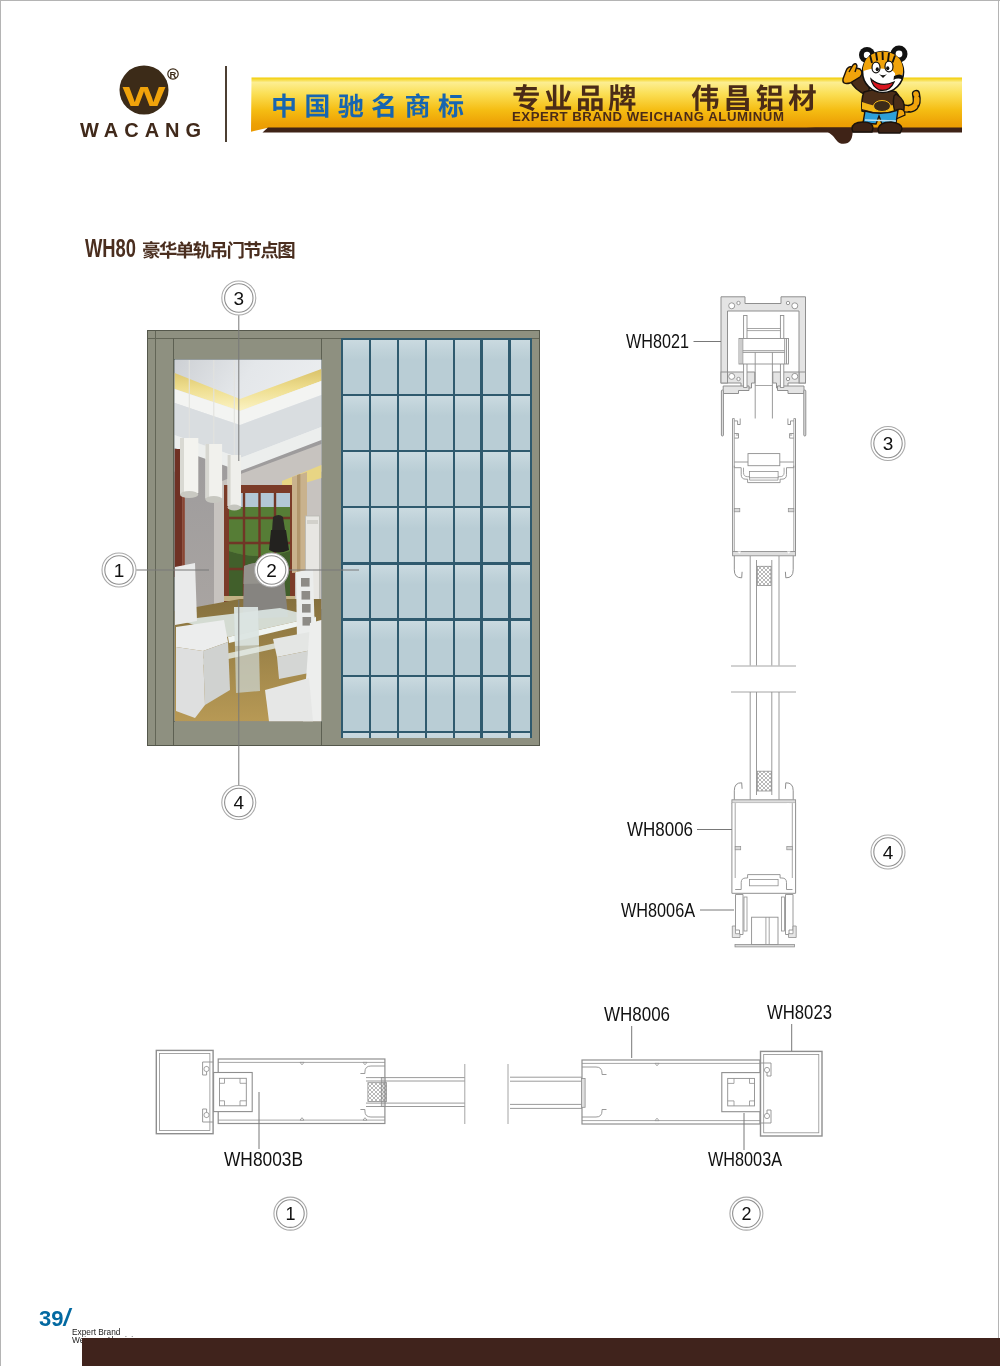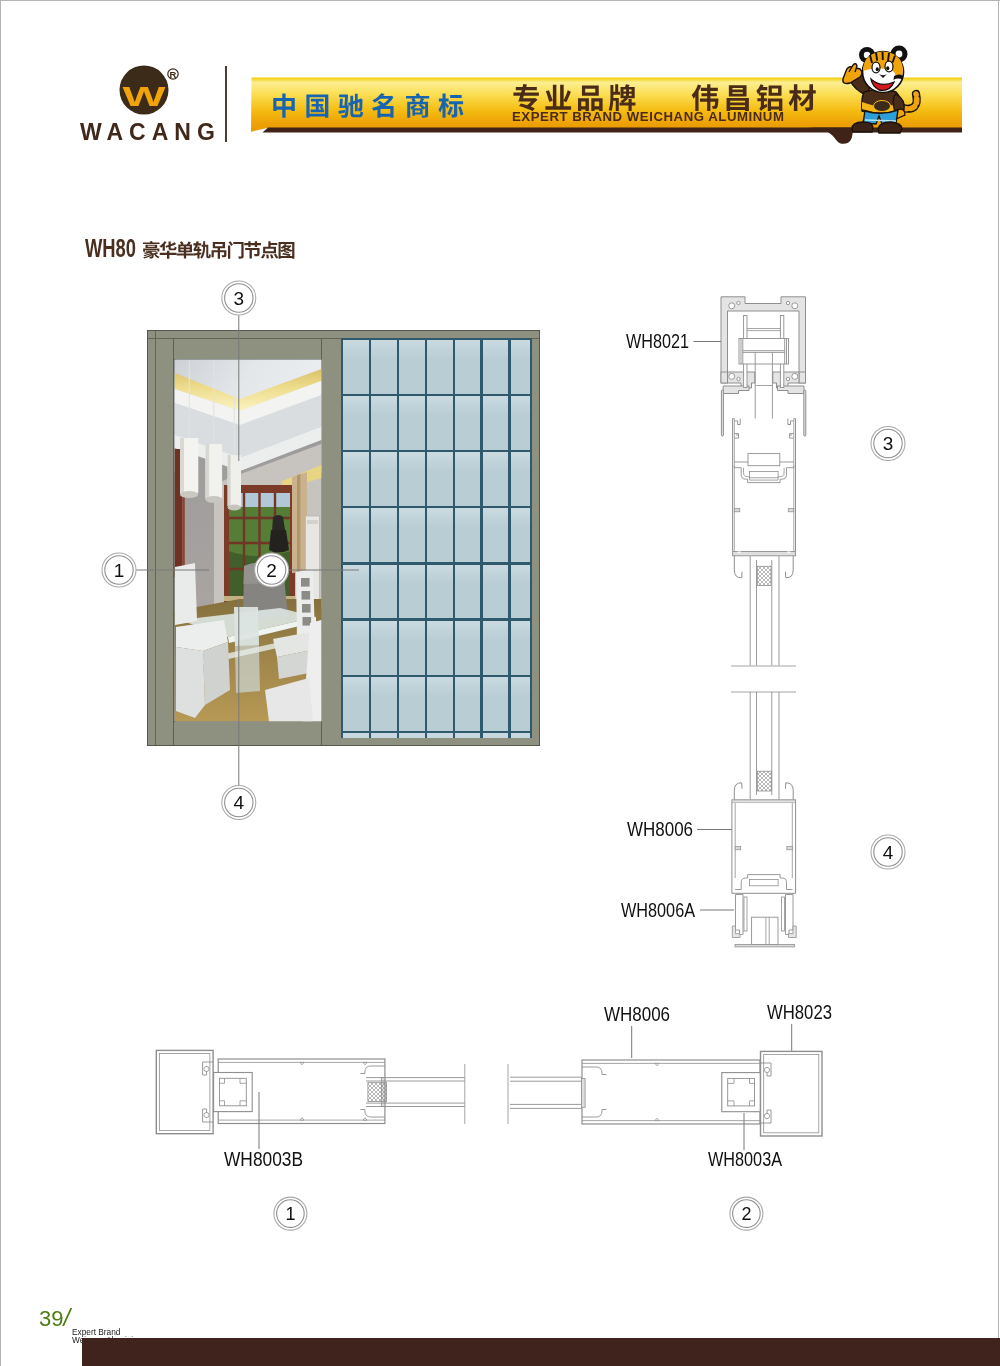--- a/index.html
+++ b/index.html
@@ -19,21 +19,21 @@
 
 <svg class="abs" style="left:116px;top:61px;" width="70" height="60" viewBox="0 0 70 60">
   <circle cx="28" cy="29" r="24.5" fill="#3c2b18"></circle>
   <g transform="translate(28,45.2) scale(1.6,1)">
         <text x="0" y="0" text-anchor="middle" font-size="28.5" font-weight="bold" font-family="Liberation Sans" fill="#f0a30b">W</text>
       </g>
   <circle cx="57" cy="13" r="5.2" fill="none" stroke="#3c2b18" stroke-width="1.2"></circle>
   <text x="57" y="16.6" font-size="9.5" text-anchor="middle" fill="#3c2b18" font-weight="bold" font-family="Liberation Sans">R</text>
 </svg>
 
-<div class="abs" style="left:80px;top:119px;width:160px;font-size:23px;font-weight:bold;color:#40291a;letter-spacing:6px;">WACANG</div>
+<div class="abs" style="left:80px;top:119px;width:160px;font-size:20px;font-weight:bold;color:#40291a;letter-spacing:6px;">WACANG</div>
 
 <div class="abs" style="left:225px;top:66px;width:1.5px;height:76px;background:#4c3f33;"></div>
 
 <svg class="abs" style="left:246px;top:44px;" width="722" height="104" viewBox="0 0 722 104">
   <defs>
     <linearGradient id="bgrad" x1="0" y1="0" x2="0" y2="1">
       <stop offset="0" stop-color="#f2cc00"></stop>
       <stop offset="0.09" stop-color="#fcee92"></stop>
       <stop offset="0.30" stop-color="#fbdf55"></stop>
       <stop offset="0.60" stop-color="#f5bd13"></stop>
@@ -554,19 +554,19 @@
     <text x="626" y="348" textLength="63" lengthAdjust="spacingAndGlyphs">WH8021</text>
     <text x="627" y="836" textLength="66" lengthAdjust="spacingAndGlyphs">WH8006</text>
     <text x="621" y="917" textLength="74" lengthAdjust="spacingAndGlyphs">WH8006A</text>
     <text x="604" y="1021" textLength="66" lengthAdjust="spacingAndGlyphs">WH8006</text>
     <text x="767" y="1019" textLength="65" lengthAdjust="spacingAndGlyphs">WH8023</text>
     <text x="224" y="1166" textLength="79" lengthAdjust="spacingAndGlyphs">WH8003B</text>
     <text x="708" y="1166" textLength="74" lengthAdjust="spacingAndGlyphs">WH8003A</text>
   </g>
 </svg>
 
-<div class="abs" style="left:39px;top:1304px;font-size:22px;font-weight:normal;color:#4d7c0f;">39<span style="font-style:italic;font-size:24px;">/</span></div>
+<div class="abs" style="left:39px;top:1304px;font-size:22px;font-weight:bold;color:#0369a1;">39<span style="font-style:italic;font-size:24px;">/</span></div>
 
 <div class="abs" style="left:72px;top:1307px;font-size:8.3px;color:#222;line-height:7.6px;margin-top:22px;">Expert Brand<br>Weicang Aluminium</div>
 
 <div class="abs" style="left:82px;top:1338px;width:918px;height:28px;background:#40231c;"></div>
 
 </div>
 
 </body></html>

